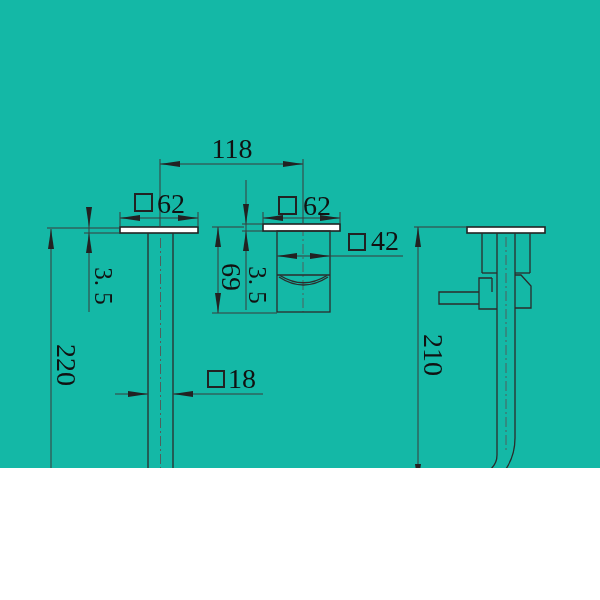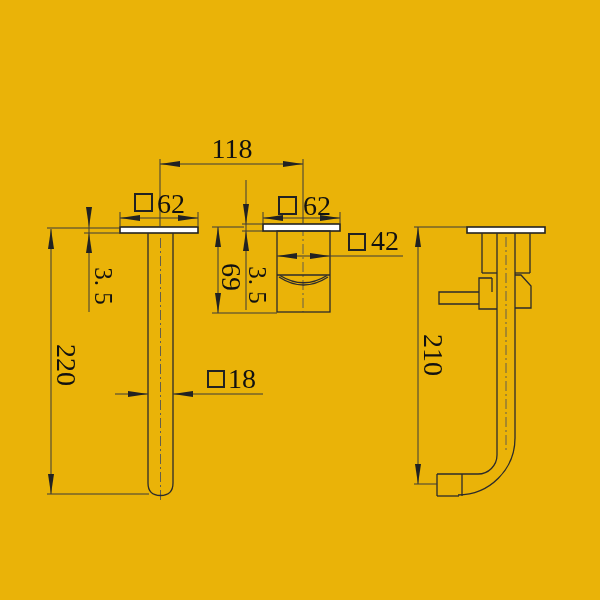--- a/index.html
+++ b/index.html
@@ -1,16 +1,16 @@
 <!DOCTYPE html>
 <html><head>
 <meta charset="utf-8">
 <style>
   html,body{margin:0;padding:0;background:#fff;}
-  .sheet{width:600px;height:600px;background:#eab308;position:relative;overflow:hidden;}
+  .sheet{width:600px;height:468px;background:#14b8a6;position:relative;overflow:hidden;}
   svg{display:block;}
   .obj{stroke:#2b2b2b;stroke-width:1.3;fill:none;}
   .obj-thick{stroke:#222;stroke-width:1.6;fill:#fff;}
   .dim{stroke:#3a3a3a;stroke-width:1;fill:none;}
   .cl{stroke:#555;stroke-width:0.9;fill:none;stroke-dasharray:10 3 2 3;}
   .arr{fill:#222;stroke:none;}
   .sq{stroke:#222;stroke-width:2;fill:none;}
   text{font-family:"Liberation Serif","DejaVu Serif",serif;fill:#111;font-size:28px;}
   .small{font-size:25px;}
 </style>

